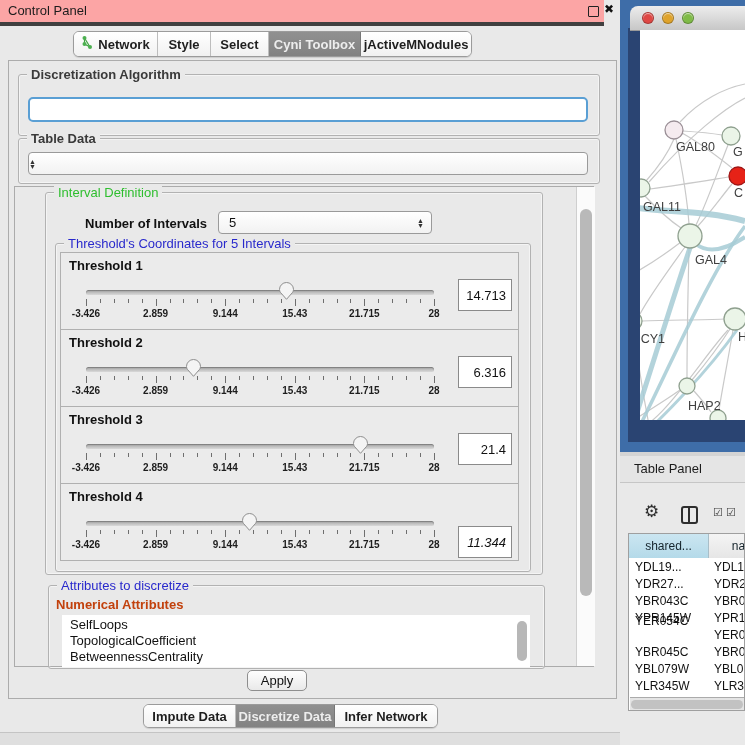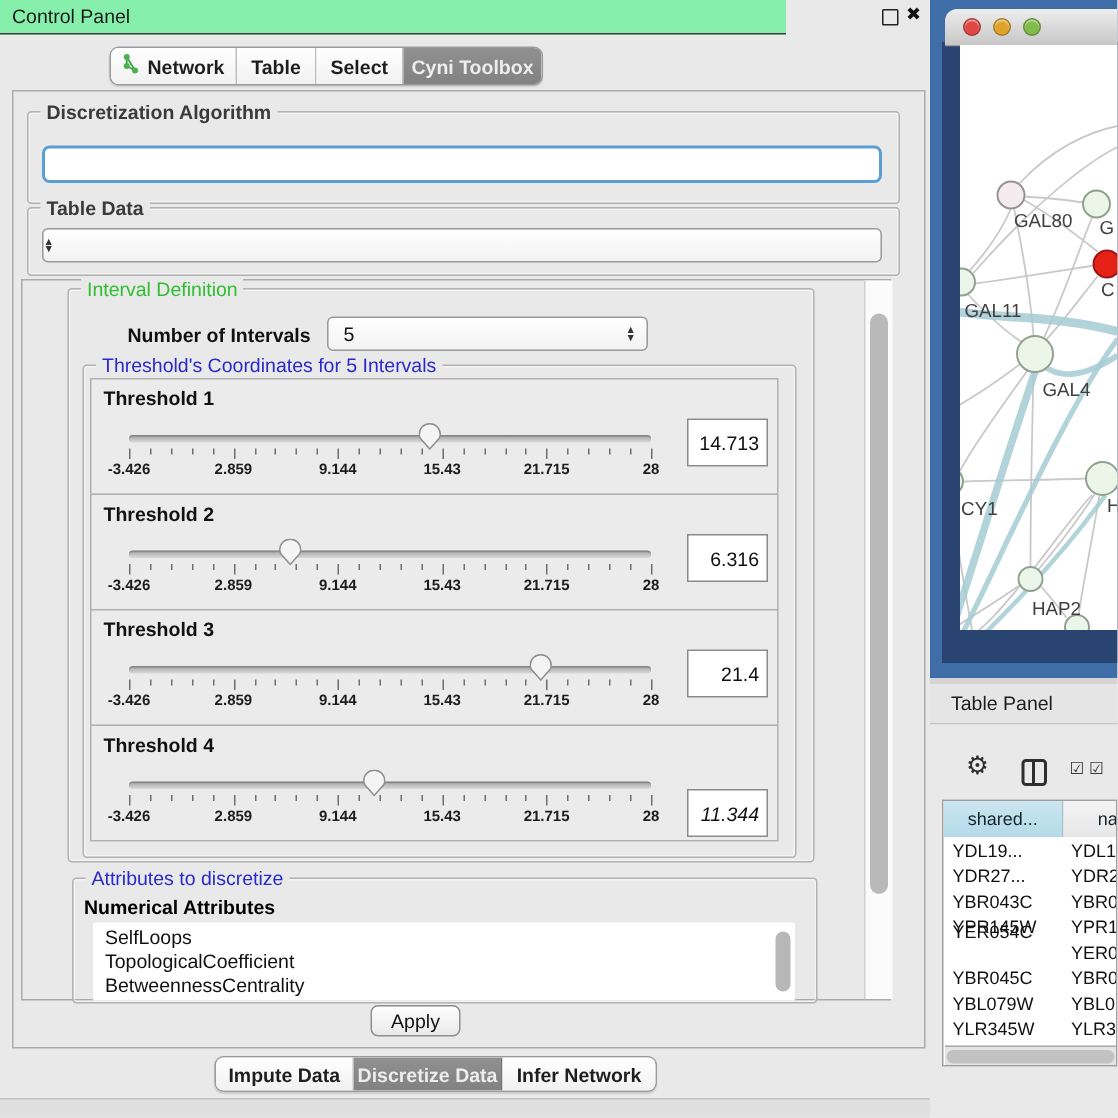--- a/index.html
+++ b/index.html
@@ -2,21 +2,21 @@
 <html><head>
 <meta charset="utf-8">
 <style>
   html,body{margin:0;padding:0;}
   body{width:745px;height:745px;position:relative;overflow:hidden;
        font-family:"Liberation Sans","DejaVu Sans",sans-serif;background:#E9E9E9;
        -webkit-font-smoothing:antialiased;}
   .abs{position:absolute;}
   
   #left-panel{left:0;top:0;width:620px;height:745px;background:#E9E9E9;}
-  #titlebar{left:0;top:0;width:524px;height:22px;background:#86efac;border-bottom:1px solid #404040;}
+  #titlebar{left:0;top:0;width:604px;height:22px;background:#fca5a5;border-bottom:4px solid #404040;}
   #titlebar .t{position:absolute;left:8px;top:3px;font-size:13px;color:#1c1c1c;}
   #float-ic{position:absolute;left:588px;top:6px;width:9px;height:9px;border:1.5px solid #222;border-radius:1px;}
   #close-ic{position:absolute;left:604px;top:2px;font-size:12px;font-weight:bold;color:#111;}
   
   .segctl{display:flex;background:#FDFDFD;border:1px solid #9B9B9B;border-radius:6px;overflow:hidden;
           box-shadow:0 1px 1px rgba(0,0,0,0.12);}
   .seg{display:flex;align-items:center;justify-content:center;gap:4px;font-size:13px;font-weight:600;
        color:#1e1e1e;border-right:1px solid #BDBDBD;background:linear-gradient(#FFFFFF,#F1F1F1);box-sizing:border-box;}
   .seg:last-child{border-right:none;}
   .seg.active{background:linear-gradient(#909090,#828282);color:#EDEDED;border-right-color:#767676;}
@@ -102,27 +102,30 @@
             <line x1="3.5" y1="3" x2="3.5" y2="9" stroke="#3FA33F" stroke-width="1.2"></line>
             <line x1="3.5" y1="9" x2="9" y2="12" stroke="#3FA33F" stroke-width="1.2"></line>
             <line x1="3.5" y1="3" x2="9" y2="12" stroke="#3FA33F" stroke-width="1.2"></line>
             <circle cx="3.5" cy="3" r="2" fill="#4CAF50"></circle>
             <circle cx="3.5" cy="9" r="2" fill="#4CAF50"></circle>
             <circle cx="9" cy="12" r="2" fill="#4CAF50"></circle>
           </svg></span>
         <span>Network</span>
       </div>
       <div class="seg" style="width: 53px; height: 24px;">
-        <span>Table</span>
+        <span>Style</span>
       </div>
       <div class="seg" style="width: 58px; height: 24px;">
         <span>Select</span>
       </div>
       <div class="seg active" style="width: 92px; height: 24px;">
         <span>Cyni Toolbox</span>
+      </div>
+      <div class="seg" style="width: 110px; height: 24px;">
+        <span>jActiveMNodules</span>
       </div>
     </div>
 
   <div id="content" class="abs"></div>
 
   <div class="groupbox abs" style="left:18px;top:74px;width:580px;height:60px;">
     <span class="gb-label dark" style="font-weight:600;">Discretization Algorithm</span>
   </div>
   <div class="abs" style="left:28px;top:97px;width:560px;height:25px;background:#fff;
        border:2px solid #5A9FD4;border-radius:5px;box-sizing:border-box;"></div>
@@ -331,21 +334,21 @@
         <div class="handle" style="left: 181.058px; top: 29px;"><svg width="15" height="18" viewBox="0 0 15 18">
             <path d="M7.5 17.3 L1.6 10.6 Q0.5 9.4 0.5 7.5 A7 7 0 0 1 14.5 7.5 Q14.5 9.4 13.4 10.6 Z" fill="#F4F4F4" stroke="#8E8E8E"></path>
           </svg></div>
         <div class="valbox" style="left: 397px; top: 42px; font-style: italic;">11.344</div>
       </div>
     </div>
 
   <div class="groupbox abs" style="left:48px;top:585px;width:495px;height:82px;">
     <span class="gb-label blue">Attributes to discretize</span>
   </div>
-  <span class="abs" style="left:56px;top:597px;font-size:13px;font-weight:bold;color:#000000;">Numerical Attributes</span>
+  <span class="abs" style="left:56px;top:597px;font-size:13px;font-weight:bold;color:#c2410c;">Numerical Attributes</span>
   <div id="attr-list" class="abs">
     <div class="abs" style="left:455px;top:6px;width:10px;height:40px;background:#B7B7B7;border-radius:5px;"></div>
   <div class="li" style="top: 2px;">SelfLoops</div>
       <div class="li" style="top: 18px;">TopologicalCoefficient</div>
       <div class="li" style="top: 34px;">BetweennessCentrality</div>
     </div>
 
   <div class="sb-track abs" style="left:576px;top:187px;width:18px;height:479px;">
     <div class="sb-thumb abs" style="left:3px;top:22px;width:12px;height:387px;"></div>
   </div>

